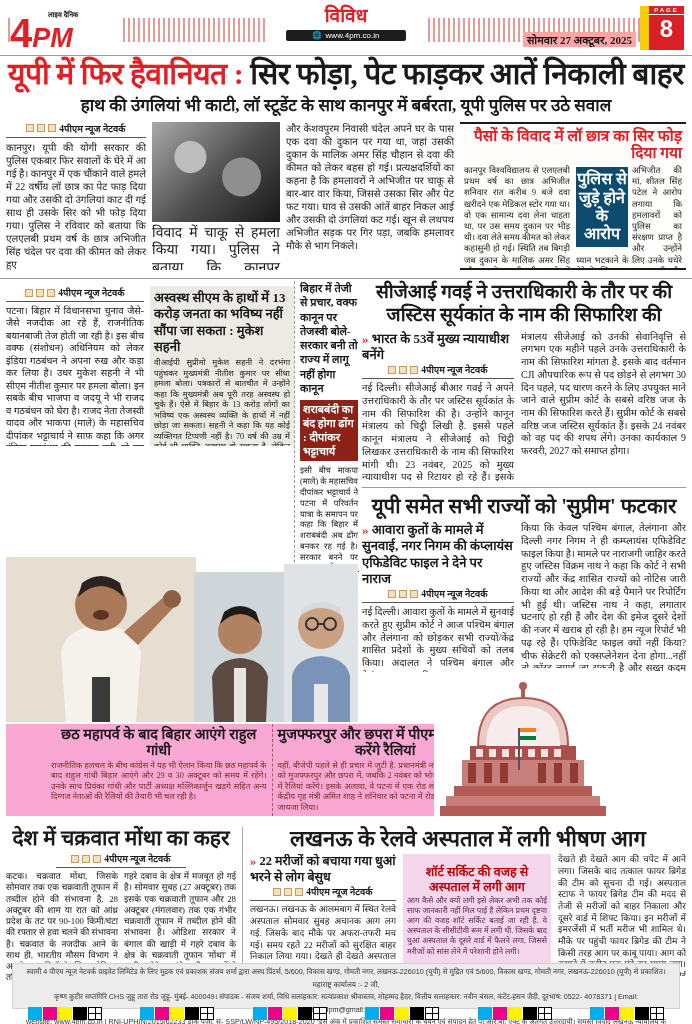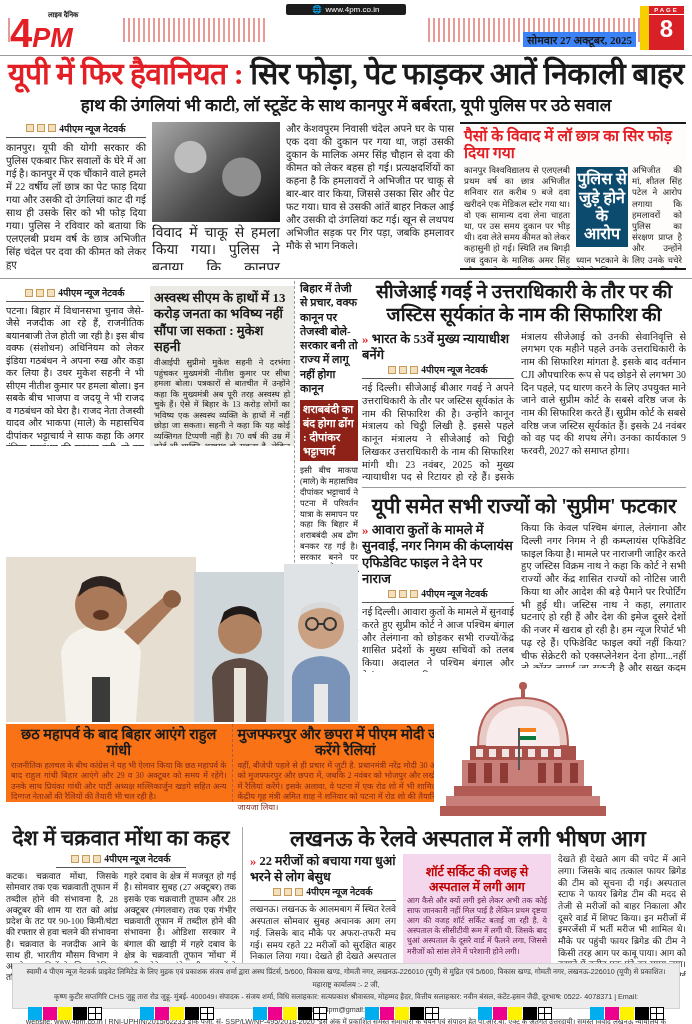--- a/index.html
+++ b/index.html
@@ -10,21 +10,21 @@
   .hdr-stripes{position:absolute;left:8px;right:8px;top:18px;height:24px;
     background:repeating-linear-gradient(90deg,#e89a96 0 2px,#ffffff 2px 5px);}
   .logo{position:absolute;left:10px;top:8px;width:110px;height:42px;background:#fff;display:flex;align-items:flex-end;}
   .logo .four{font-size:40px;font-weight:800;color:#e31e24;line-height:.85;font-family:"Liberation Sans",sans-serif;}
   .logo .pm{font-size:27px;font-weight:800;font-style:italic;color:#e31e24;line-height:.9;font-family:"Liberation Sans",sans-serif;}
   .logo .tag{position:absolute;left:38px;top:2px;font-size:7px;font-weight:bold;color:#111;}
   .hdr-center{position:absolute;left:266px;top:2px;width:160px;height:50px;background:#fff;text-align:center;}
   .hdr-center .sec{font-size:19px;font-weight:800;color:#e31e24;}
   .hdr-url{margin:2px auto 0;width:120px;background:#1c1c1c;color:#fff;font-size:8px;border-radius:2px;
            display:flex;align-items:center;justify-content:center;gap:3px;padding:1px 0;font-family:"Liberation Sans",sans-serif;}
-  .hdr-date{position:absolute;right:56px;top:32px;background:#3b82f6;padding:0 4px;font-size:11px;font-weight:bold;}
+  .hdr-date{position:absolute;right:56px;top:32px;background:#fca5a5;padding:0 4px;font-size:11px;font-weight:bold;}
   .pagebox{position:absolute;right:8px;top:6px;width:44px;height:44px;display:flex;}
   .pagebox .yel{width:9px;background:#f7ce00;}
   .pagebox .red{flex:1;background:#d92027;color:#fff;text-align:center;font-family:"Liberation Sans",sans-serif;}
   .pagebox .pglbl{font-size:6px;letter-spacing:2px;font-weight:bold;border-bottom:1px solid #fff;padding:1px 0;}
   .pagebox .pgno{font-size:24px;font-weight:800;line-height:1.2;}
   .rule{position:absolute;left:0;right:0;height:1px;background:#9a9a9a;}
   
   .top-story{position:absolute;top:57px;left:6px;right:6px;height:219px;}
   .ts-head{text-align:center;font-size:30px;font-weight:800;line-height:1.15;letter-spacing:-.5px;}
   .ts-head .kick{color:#e31e24;}
@@ -36,21 +36,21 @@
   .sq{width:6px;height:6px;border:1px solid #c89b5a;background:#f3e0bd;display:inline-block;}
   .bt{font-size:10px;line-height:1.3;text-align:justify;}
   .ts-fig{width:128px;}
   .photo-hands{width:128px;height:100px;background:
      radial-gradient(circle at 30% 35%,#bdbdbd 0 14%,transparent 15%),
      radial-gradient(circle at 70% 55%,#8f8f8f 0 18%,transparent 19%),
      linear-gradient(135deg,#a9a9a9,#4c4c4c 55%,#181818);}
   .ts-cap{font-size:14px;line-height:1.25;margin-top:2px;text-align:justify;}
   .ts-c2{width:168px;}
   .ts-box{flex:1;border-top:2px solid #1a1a1a;border-bottom:2px solid #1a1a1a;background:#fffdfb;padding:3px 4px;}
-  .ts-box-title{color:#e31e24;font-size:15.5px;font-weight:800;text-align:left;line-height:1.15;margin-bottom:3px;}
+  .ts-box-title{color:#e31e24;font-size:15.5px;font-weight:800;text-align:right;line-height:1.15;margin-bottom:3px;}
   .ts-box-cols{display:flex;gap:6px;overflow:hidden;height:116px;}
   .ts-box-cols .c{flex:1;font-size:8.6px;line-height:1.3;text-align:justify;}
   .chip{float:left;background:#0c4a6e;color:#fff;font-weight:800;font-size:16px;line-height:1.15;
         padding:3px 0;margin:2px 4px 2px 0;width:52px;text-align:center;}
   
   .mid-left{position:absolute;top:281px;left:6px;width:352px;height:441px;}
   .ml-head{width:292px;font-size:39px;font-weight:800;line-height:1.04;letter-spacing:-1px;}
   .ml-side{position:absolute;right:0;top:0;width:58px;height:441px;border-left:1px dashed #999;padding-left:5px;}
   .ml-side-title{font-size:11px;font-weight:800;line-height:1.3;}
   .redbox{background:#8e2218;color:#fff;font-weight:800;font-size:11px;line-height:1.25;padding:3px;margin:5px 0;}
@@ -58,21 +58,21 @@
   .ml-cols{display:flex;gap:6px;width:288px;margin-top:5px;height:160px;overflow:hidden;}
   .ml-c1{width:138px;}
   .ml-c2{width:144px;}
   .greybox{background:#ebeae4;padding:4px;}
   .greybox-title{font-size:13px;font-weight:800;line-height:1.25;text-align:left;}
   .greybox-text{font-size:8.2px;line-height:1.28;text-align:justify;margin-top:3px;}
   .ml-photos{position:absolute;left:0;top:276px;width:352px;height:165px;overflow:hidden;}
   .ph{position:absolute;bottom:0;}
   .ph svg{display:block;}
   
-  .pink-strip{position:absolute;top:724px;left:6px;width:452px;height:78px;background:#f97316;display:flex;}
+  .pink-strip{position:absolute;top:724px;left:6px;width:452px;height:92px;background:#f9a8d4;display:flex;padding-left:40px;}
   .strip-block{flex:1;padding:3px 5px;}
   .strip-block + .strip-block{border-left:1px dashed #b05a50;}
   .strip-title{font-size:14.5px;font-weight:800;text-align:center;line-height:1.1;}
   .strip-text{font-size:8.2px;line-height:1.28;color:#7c2a1e;text-align:justify;margin-top:2px;}
   
   .mid-right{position:absolute;top:281px;left:362px;width:324px;height:515px;}
   .mr-art-head{font-size:19px;font-weight:800;text-align:center;line-height:1.2;}
   .mr-row{display:flex;gap:7px;margin-top:4px;overflow:hidden;}
   .mr-c{font-size:9.8px;line-height:1.3;text-align:justify;}
   .subhead{font-size:13px;font-weight:800;line-height:1.25;}
@@ -116,20 +116,21 @@
 <div class="page">
 
   <div class="hdr">
     <div class="hdr-stripes"></div>
     <div class="logo">
       <span class="four">4</span>
       <span class="pm">PM</span>
       <span class="tag">लाइव दैनिक</span>
     </div>
     <div class="hdr-center">
+      <div class="sec">विविध</div>
       <div class="hdr-url">
         <span>🌐</span>
         <span>www.4pm.co.in</span>
       </div>
     </div>
     <div class="hdr-date">सोमवार 27 अक्टूबर, 2025</div>
     <div class="pagebox">
       <div class="yel"></div>
       <div class="red">
         <div class="pglbl">PAGE</div>

